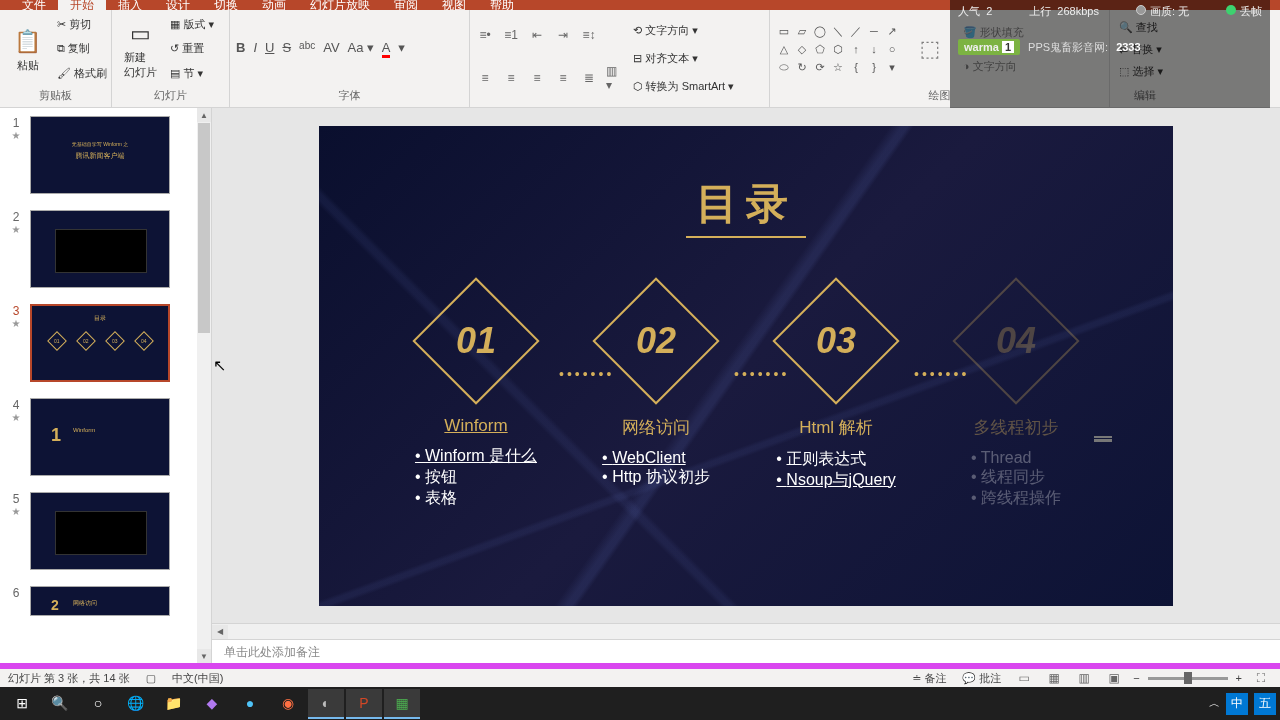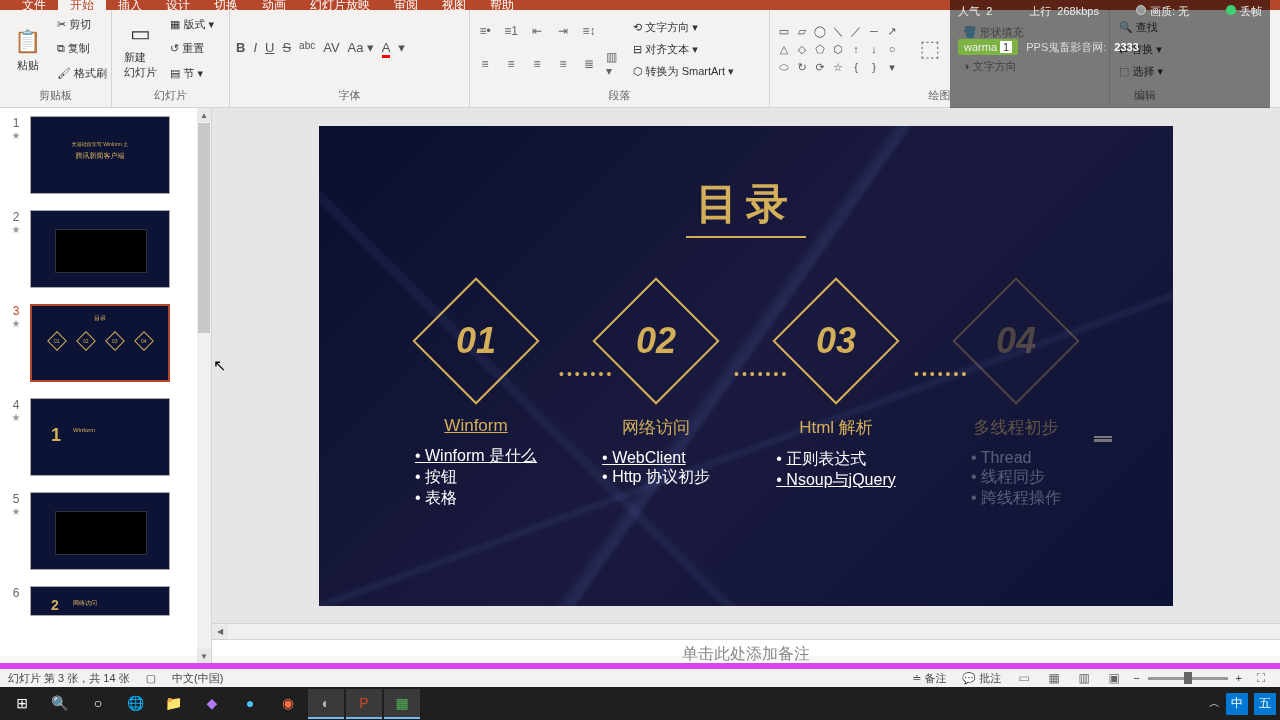--- a/index.html
+++ b/index.html
@@ -28,21 +28,21 @@
 
 .para-row { display: flex; gap: 8px; margin-bottom: 4px; }
 .para-btn { width: 18px; height: 18px; display: inline-flex; align-items: center; justify-content: center; font-size: 12px; color: #666; }
 
 .shapes-grid { display: grid; grid-template-columns: repeat(7, 16px); grid-template-rows: repeat(3, 16px); gap: 2px; }
 .shape-cell { width: 16px; height: 16px; display: flex; align-items: center; justify-content: center; font-size: 11px; color: #555; }
 
 
 .stream-overlay { position: absolute; right: 10px; top: 0; height: 108px; width: 320px; background: rgba(0,0,0,0.5); color: #eee; font-size: 11px; padding: 4px 8px; z-index: 50; }
 .stream-row { display: flex; justify-content: space-between; align-items: center; margin-bottom: 6px; }
-.stream-badge { background: #7cb342; padding: 2px 6px; border-radius: 2px; font-size: 11px; }
+.stream-badge { background: #7cb342; padding: 2px 6px; border-radius: 2px; font-size: 11px; font-weight: bold; }
 .stream-link { color: #ddd; }
 .stream-count { color: #fff; font-weight: bold; }
 .green-dot { width: 10px; height: 10px; background: #3dd16f; border-radius: 50%; display: inline-block; margin-right: 4px; }
 .grey-dot { width: 10px; height: 10px; background: #999; border-radius: 50%; display: inline-block; margin-right: 4px; border: 1px solid #ccc; }
 
 
 .main-area { display: flex; height: 555px; }
 .slide-panel { width: 212px; background: #fff; border-right: 1px solid #d4d4d4; overflow-y: auto; position: relative; }
 .scroll-track { position: absolute; right: 0; top: 0; width: 14px; height: 100%; background: #f0f0f0; }
 .scroll-btn { width: 14px; height: 14px; background: #e8e8e8; display: flex; align-items: center; justify-content: center; font-size: 8px; color: #666; }
@@ -85,21 +85,21 @@
 .dots { color: #d4af5a; font-size: 14px; letter-spacing: 3px; align-self: center; margin-top: 40px; position: absolute; }
 .dots.d1 { left: 240px; top: 200px; }
 .dots.d2 { left: 415px; top: 200px; }
 .dots.d3 { left: 595px; top: 200px; }
 
 .side-text { position: absolute; right: 24px; top: 330px; width: 3px; height: 6px; border-top: 2px solid #888; border-bottom: 2px solid #888; }
 
 .hscroll { height: 16px; background: #f0f0f0; border-top: 1px solid #d4d4d4; display: flex; align-items: center; }
 .hscroll-btn { width: 16px; height: 14px; background: #e8e8e8; display: flex; align-items: center; justify-content: center; font-size: 8px; color: #666; }
 
-.notes { height: 24px; background: #fff; border-top: 1px solid #d4d4d4; padding: 4px 12px; color: #888; font-size: 16px; text-align: center; }
+.notes { height: 24px; background: #fff; border-top: 1px solid #d4d4d4; padding: 4px 12px; color: #888; font-size: 12px; }
 
 
 .statusbar { height: 24px; background: #f3f2f1; border-top: 6px solid #d946ef; display: flex; align-items: center; padding: 0 8px; font-size: 11px; color: #444; justify-content: space-between; }
 .status-left { display: flex; gap: 16px; align-items: center; }
 .status-right { display: flex; gap: 8px; align-items: center; }
 .status-btn { display: flex; align-items: center; gap: 3px; padding: 0 4px; }
 .view-btn { width: 22px; height: 18px; display: flex; align-items: center; justify-content: center; font-size: 12px; color: #666; }
 .zoom-slider { width: 80px; height: 3px; background: #999; position: relative; }
 .zoom-slider::after { content: ''; position: absolute; width: 8px; height: 12px; background: #666; left: 36px; top: -5px; }
 
@@ -208,21 +208,20 @@
           <span class="para-btn">≣</span>
           <span class="para-btn">▥ ▾</span>
         </div>
       </div>
       <div class="ribbon-col">
         <div class="ribbon-item"><span>⟲</span><span>文字方向</span> ▾</div>
         <div class="ribbon-item"><span>⊟</span><span>对齐文本</span> ▾</div>
         <div class="ribbon-item"><span>⬡</span><span>转换为 SmartArt</span> ▾</div>
       </div>
     </div>
-    <div class="ribbon-group-label">段落</div>
   </div>
 
   <div class="ribbon-group" style="width:340px">
     <div style="flex:1;display:flex;gap:8px;padding:4px 0;align-items:center">
       <div class="shapes-grid">
         <span class="shape-cell">▭</span>
           <span class="shape-cell">▱</span>
           <span class="shape-cell">◯</span>
           <span class="shape-cell">＼</span>
           <span class="shape-cell">／</span>

